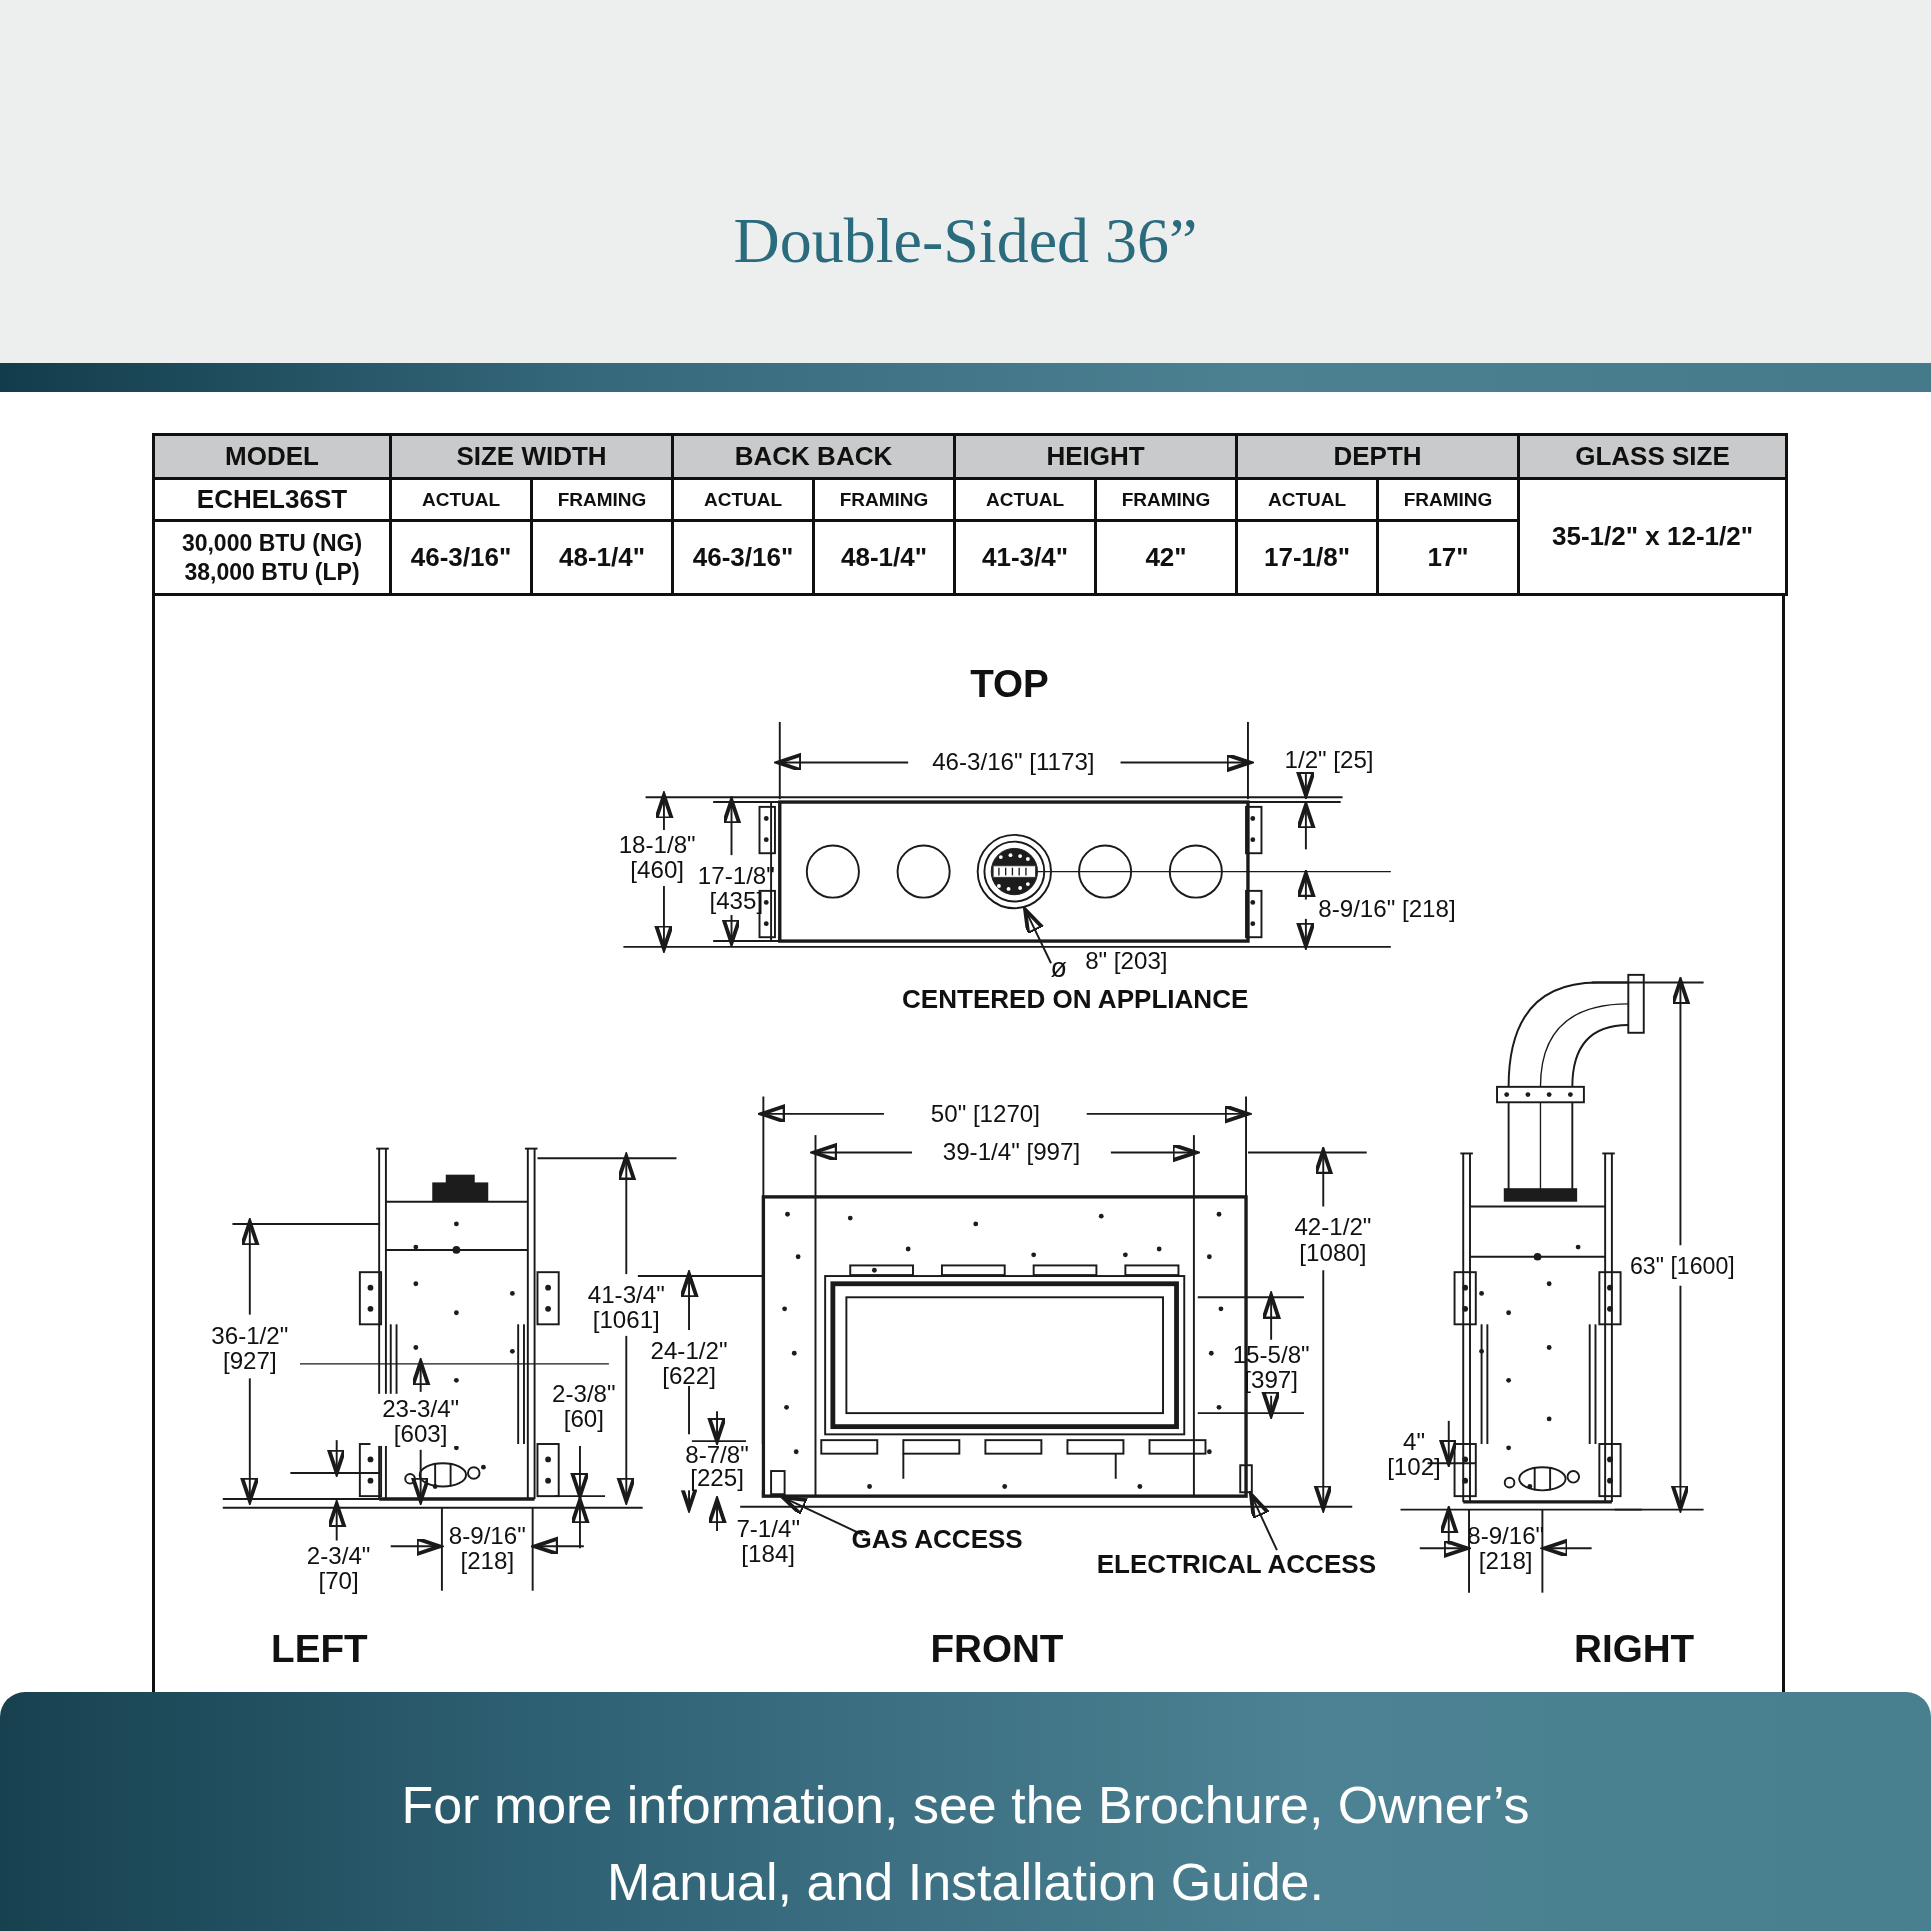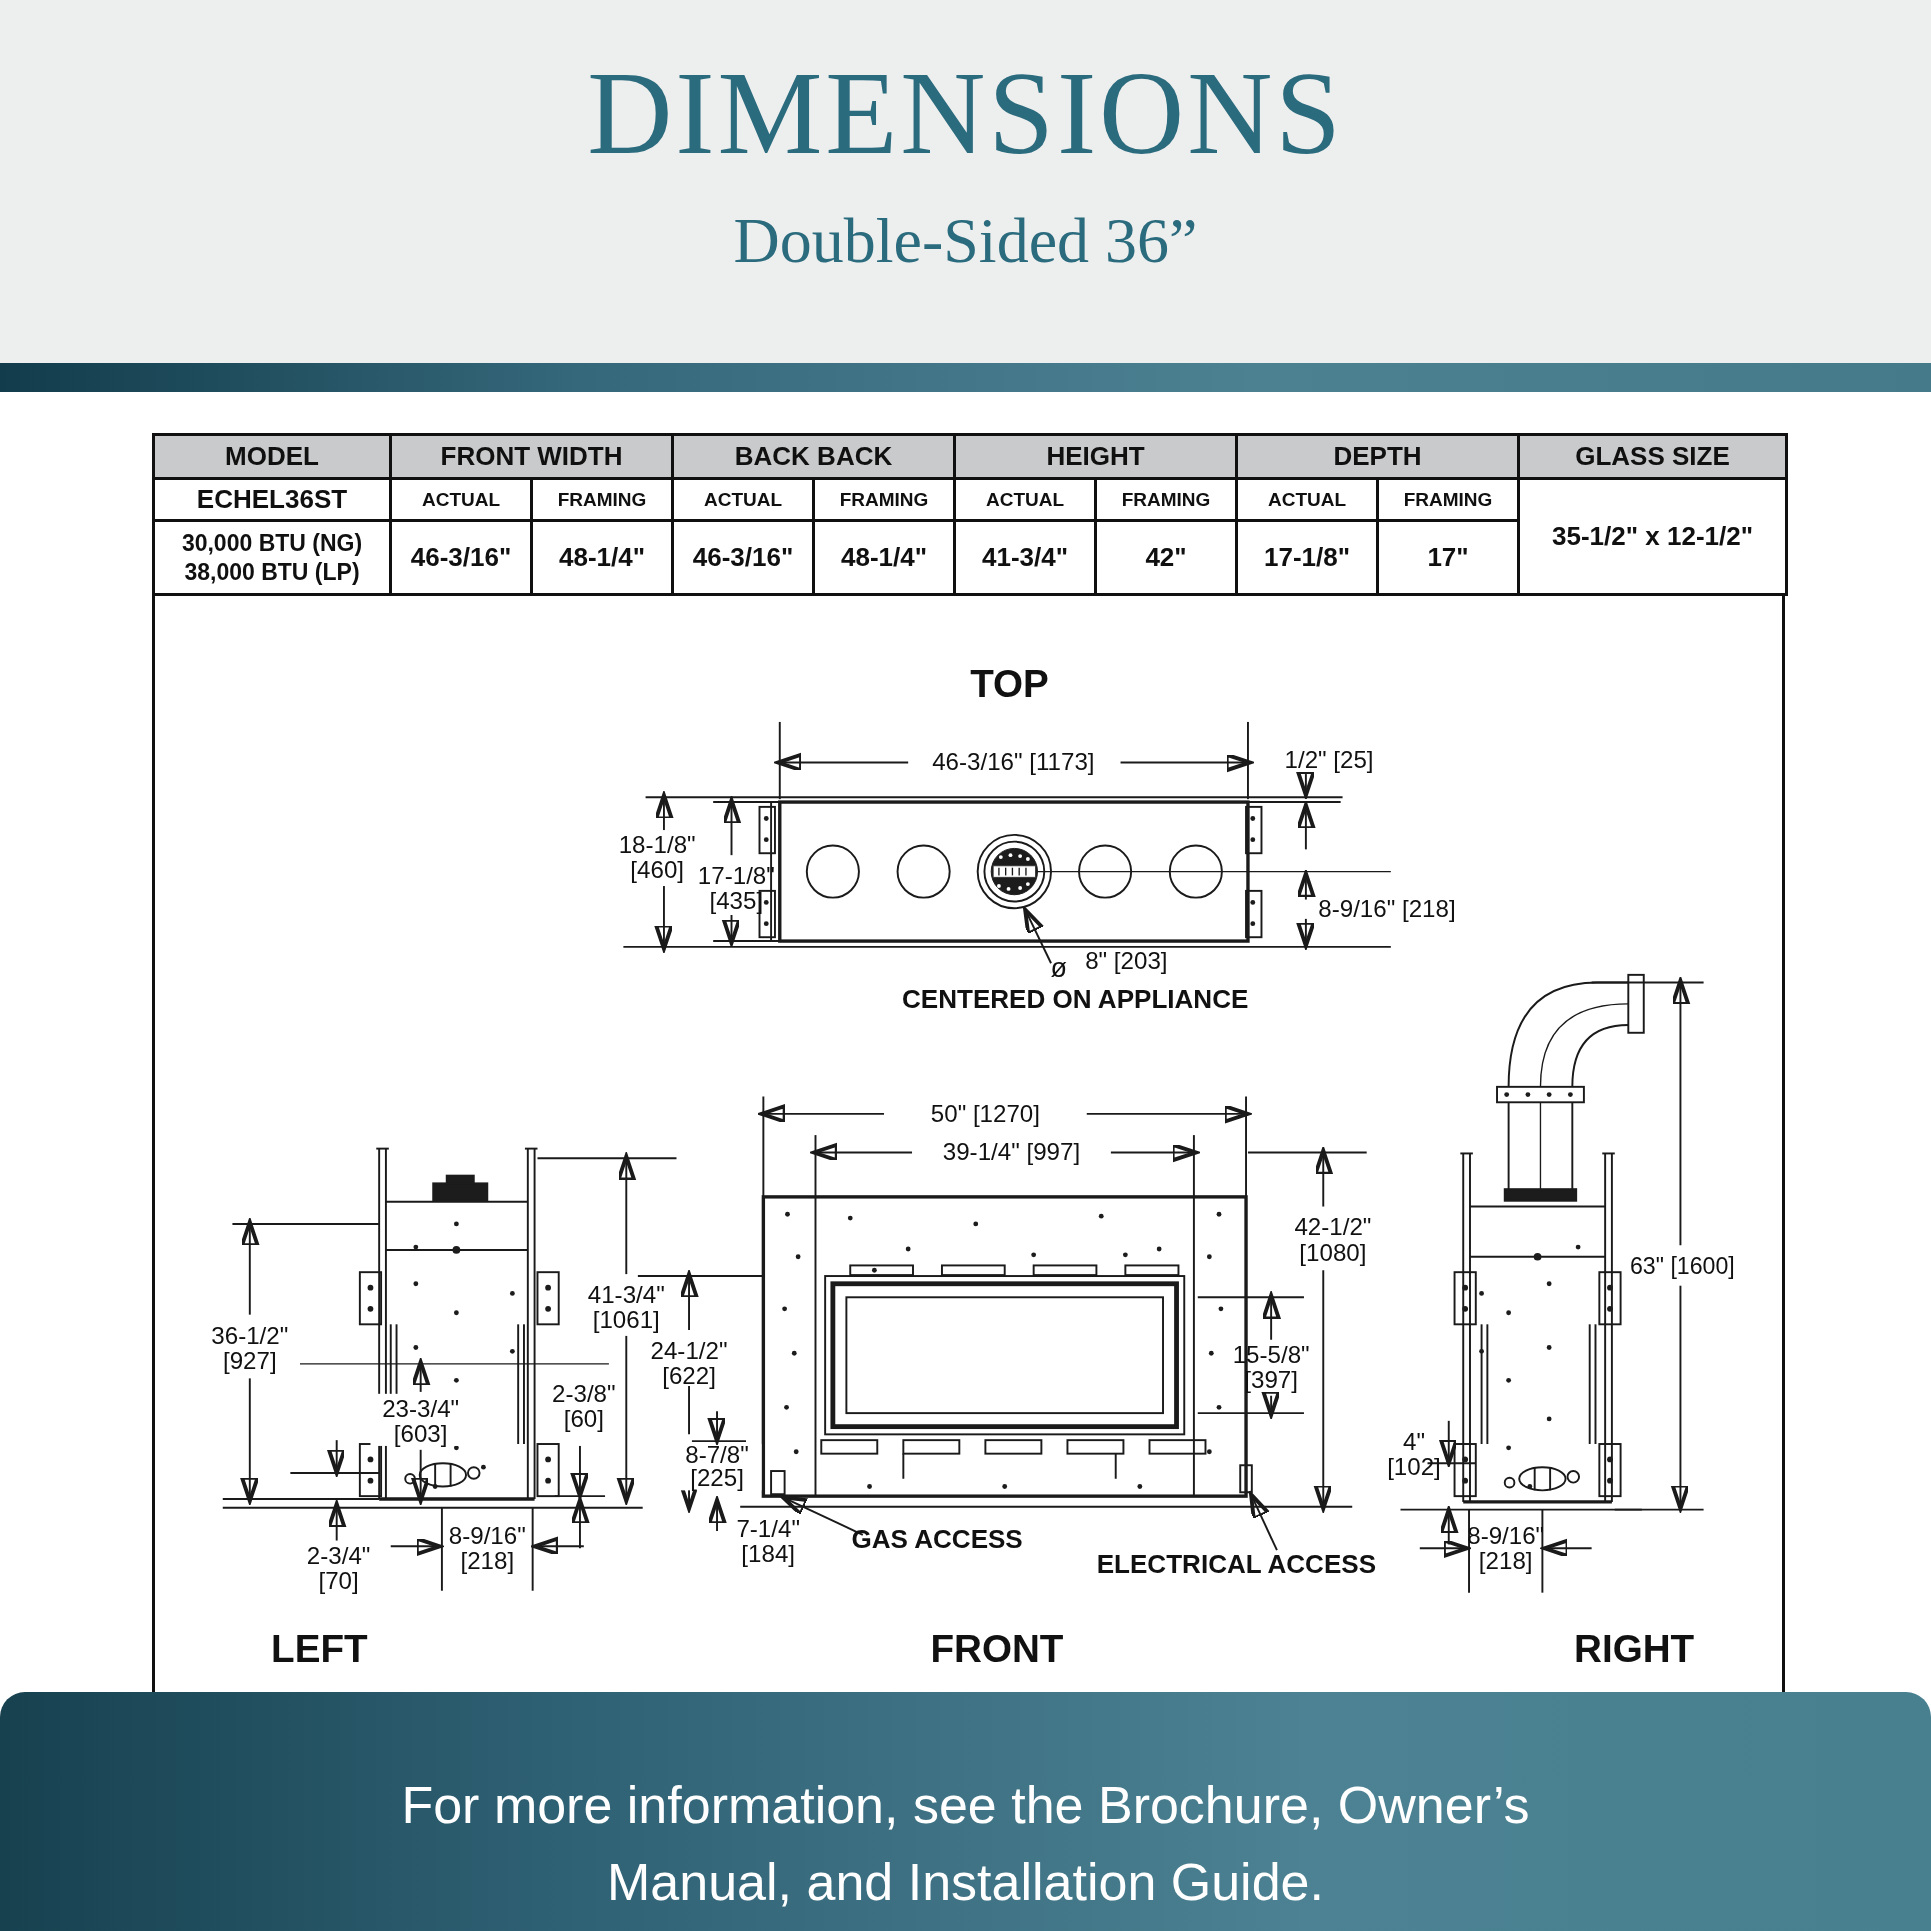--- a/index.html
+++ b/index.html
@@ -50,21 +50,20 @@
   .foot-line{position:absolute;left:0;width:1931px;text-align:center;color:#ffffff;
     font-size:52px;}
   .fl1{top:1775px;} .fl2{top:1852px;}
 </style>
 </head>
 <body>
 
 <div id="page">
 
   <div class="hdr">
-    <div class="hdr-title">DIMENSIONS</div>
     <div class="hdr-sub">Double-Sided 36”</div>
   </div>
   <div class="divband"></div>
 
   <div class="mainbox"></div>
 
   <table class="spec">
     <colgroup>
       <col style="width:237px">
         <col style="width:141px">
@@ -73,21 +72,21 @@
         <col style="width:141px">
         <col style="width:141px">
       <col style="width:141px">
         <col style="width:141px">
         <col style="width:141px">
       <col style="width:268px">
     </colgroup>
     <tbody>
         <tr>
       <th>MODEL</th>
-      <th colspan="2">FRONT WIDTH</th>
+      <th colspan="2">SIZE WIDTH</th>
       <th colspan="2">BACK BACK</th>
       <th colspan="2">HEIGHT</th>
       <th colspan="2">DEPTH</th>
       <th>GLASS SIZE</th>
     </tr>
     <tr>
       <td class="subhead modelname">ECHEL36ST</td>
       <td class="subhead">ACTUAL</td>
       <td class="subhead">FRAMING</td>
       <td class="subhead">ACTUAL</td>

